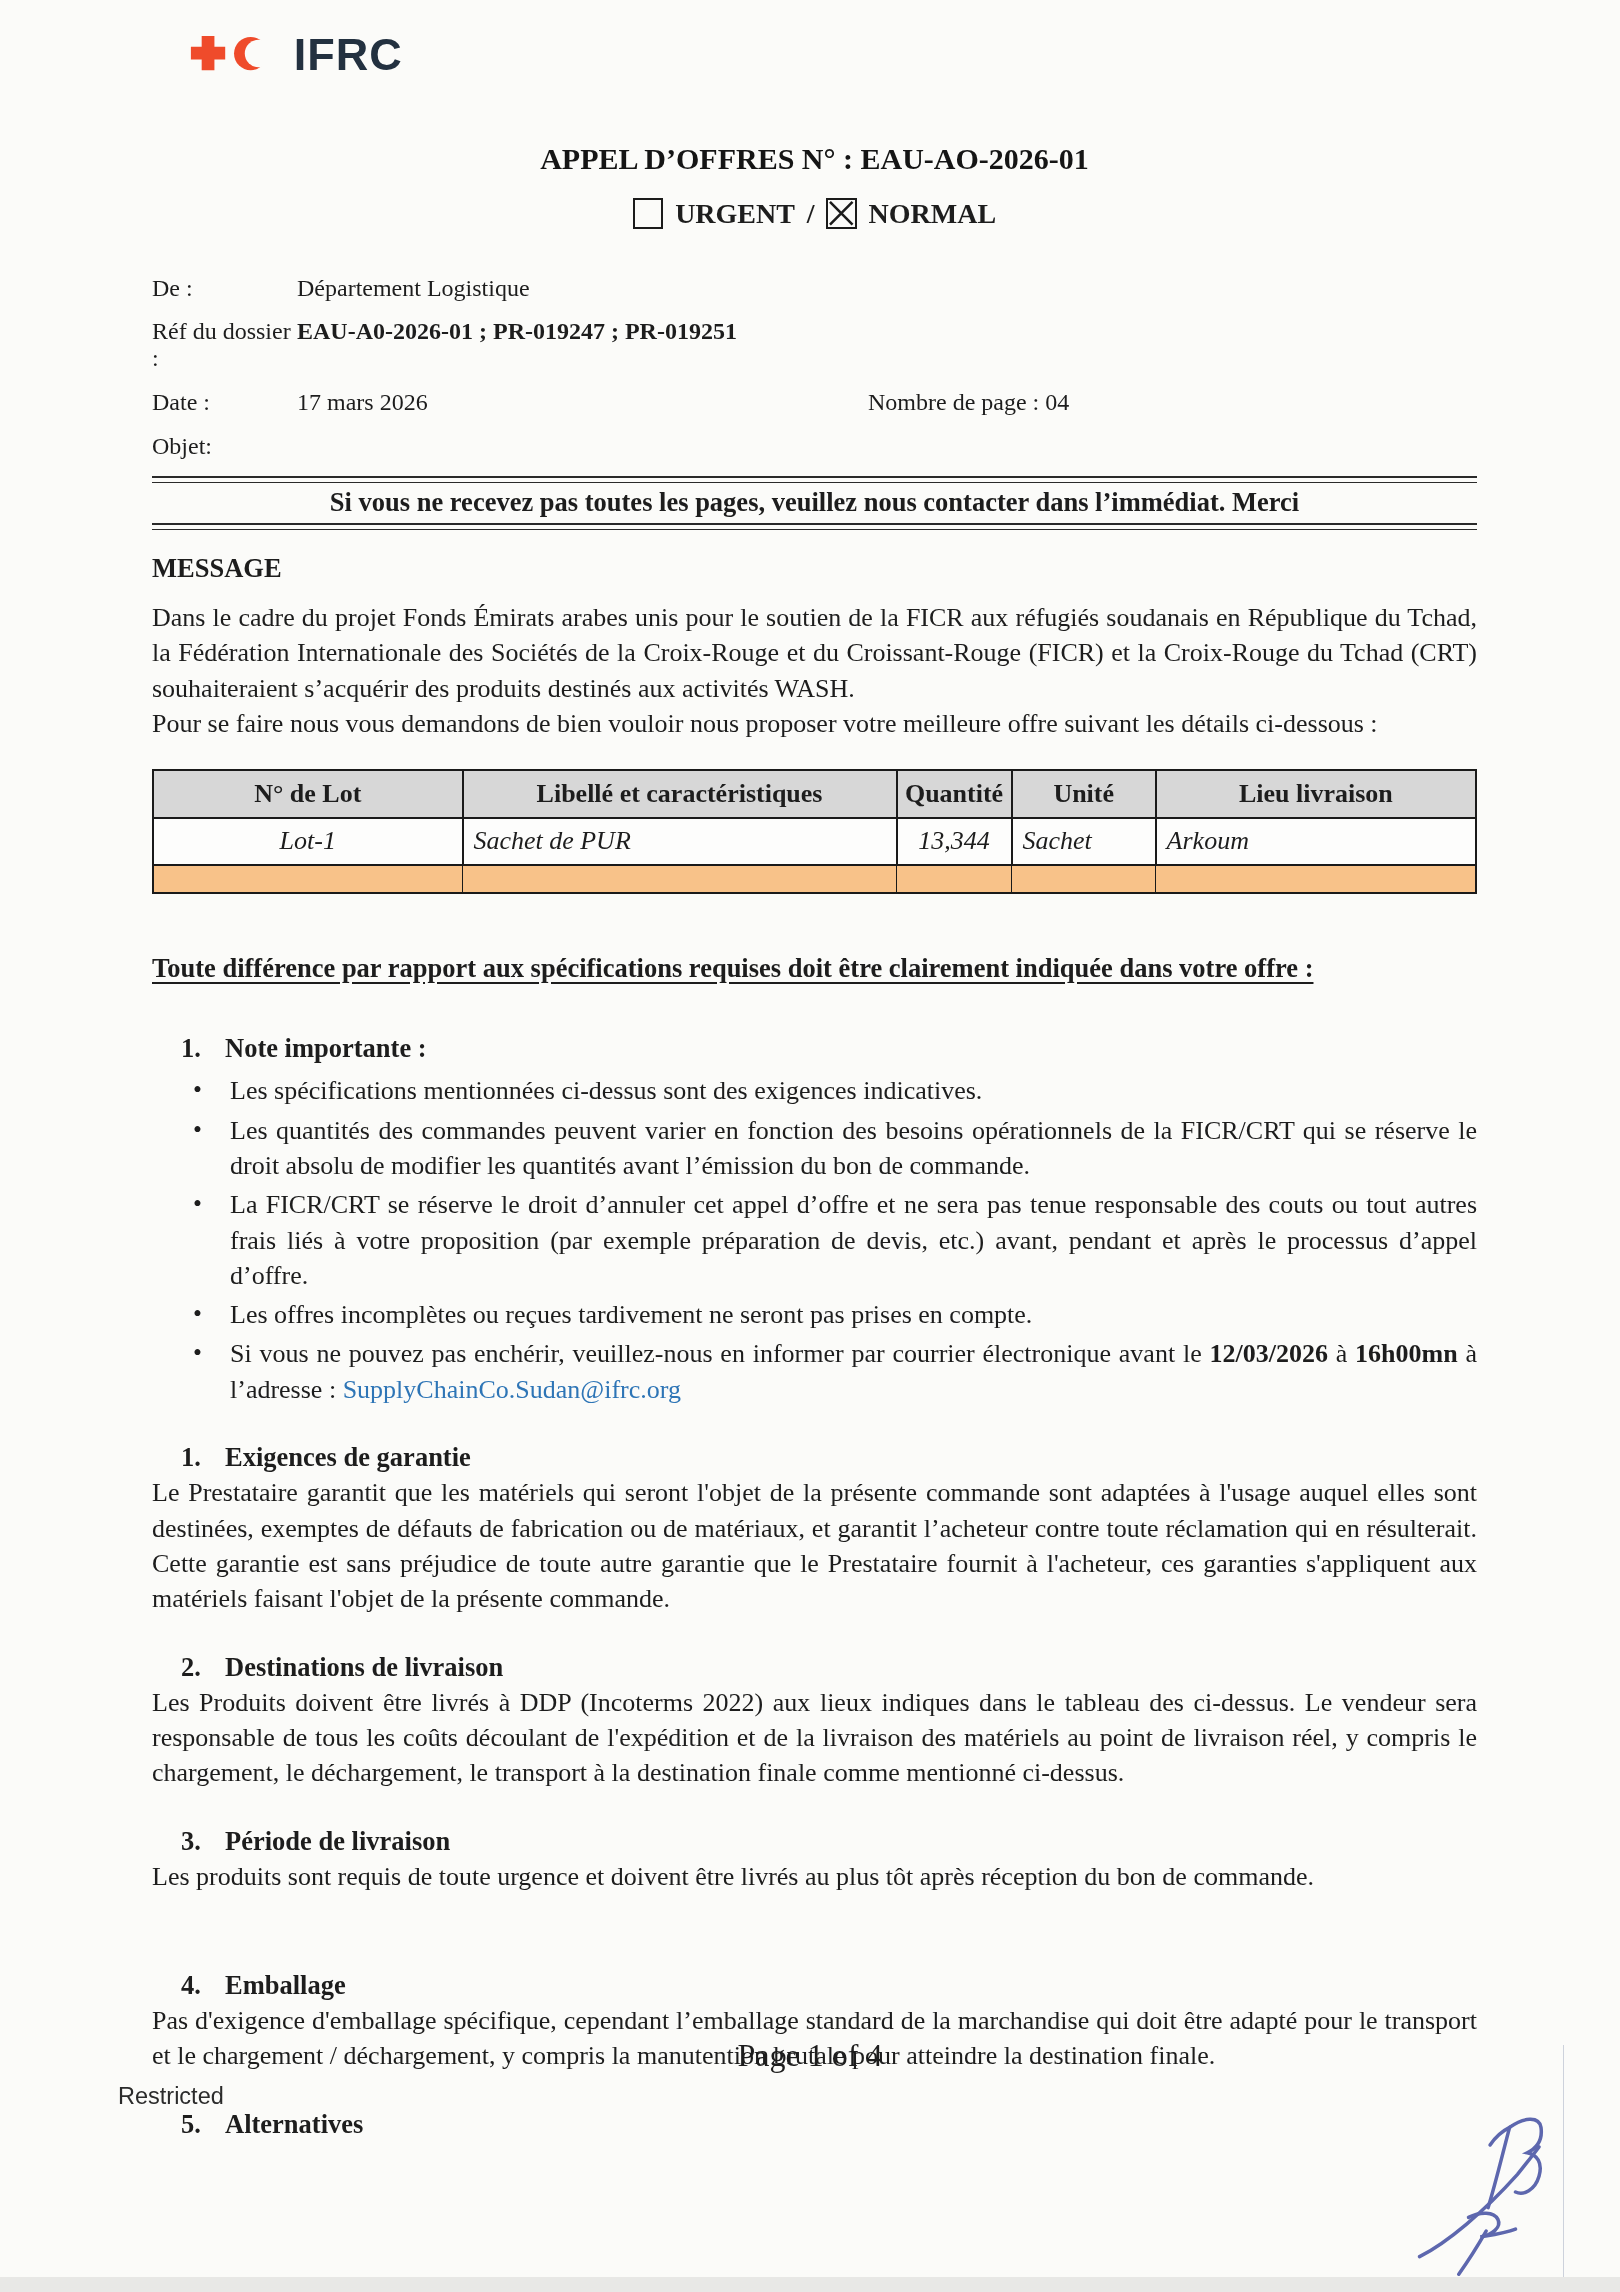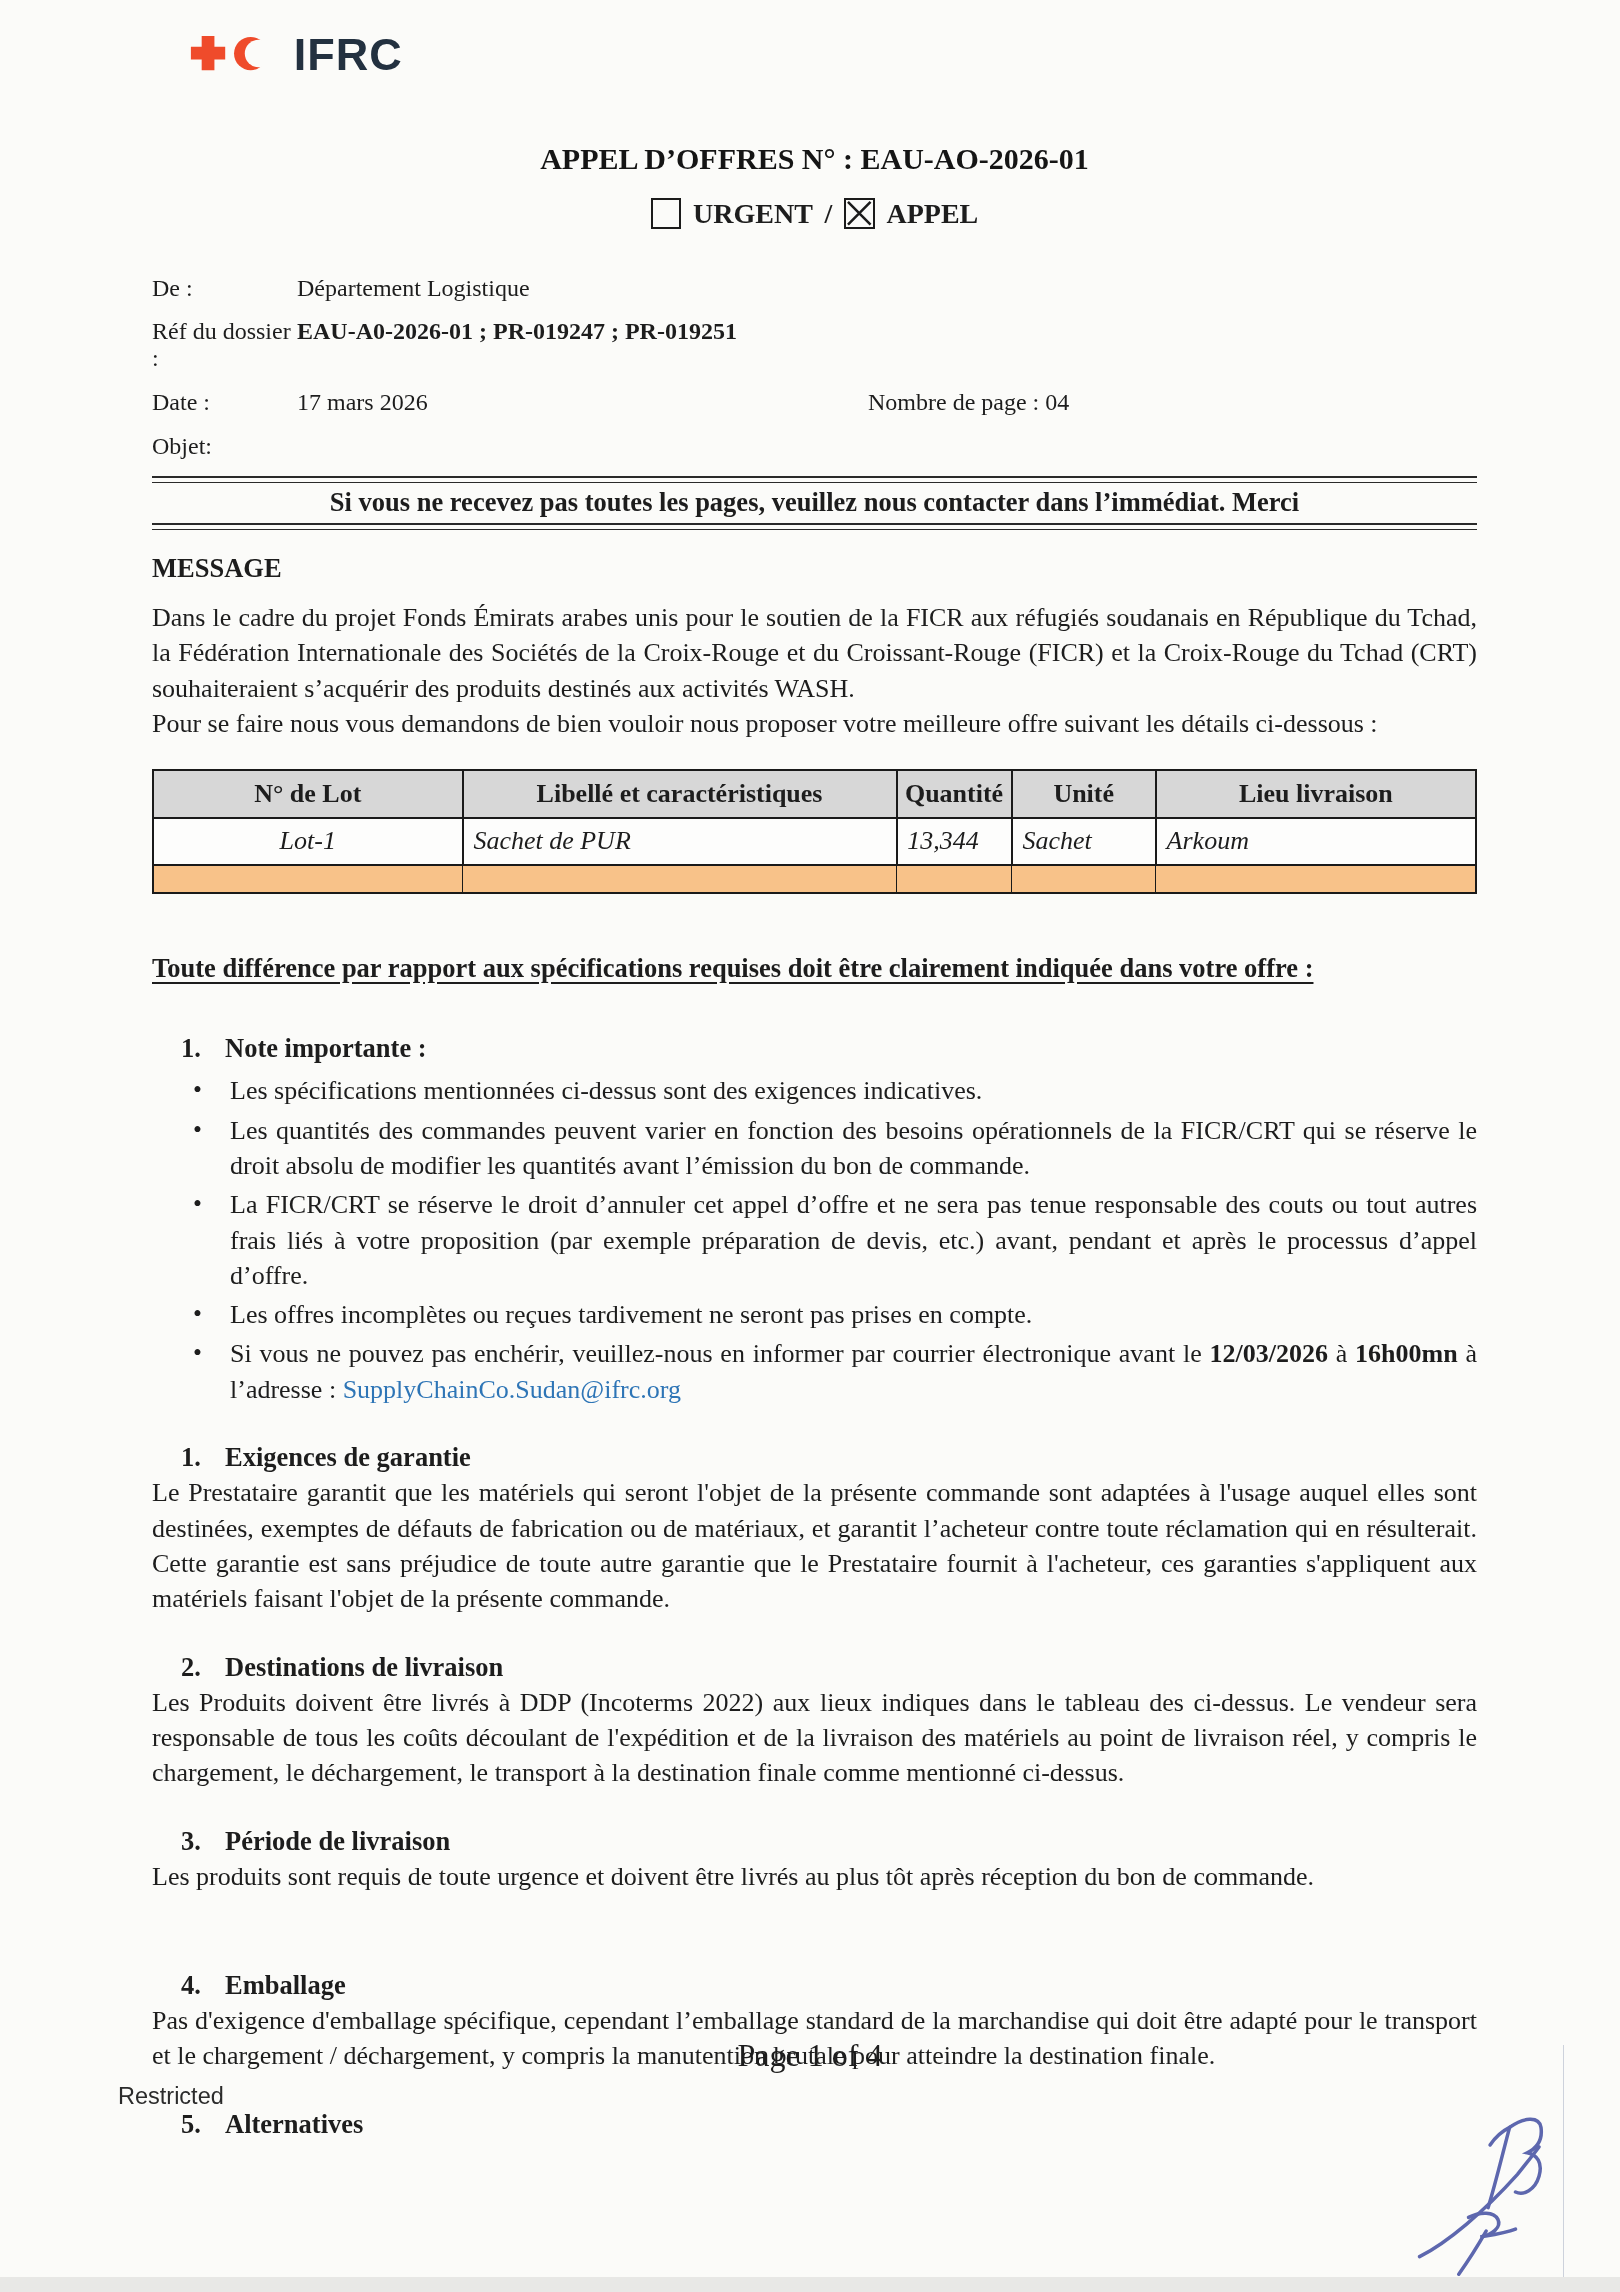--- a/index.html
+++ b/index.html
@@ -38,21 +38,21 @@
   .msg-heading{margin-top:23.5px;font-weight:bold;font-size:26.5px;}
   .para{margin-top:15.7px;font-size:26px;line-height:1.36;text-align:justify;}
   .para2{margin-top:0;font-size:26px;line-height:1.36;}
   
   table.lots{margin-top:27.4px;width:100%;border-collapse:collapse;border:2.9px solid #1a1a1a;font-size:26px;}
   table.lots th{background:#d7d7d7;font-weight:bold;border:2px solid #1a1a1a;padding:7.8px 5.9px;text-align:center;}
   table.lots td{border:2px solid #1a1a1a;padding:7.8px 9.8px;background:#fdfdfc;font-style:italic;}
   td.c-lot{text-align:center;width:23.4%;}
   th.h-lot{width:23.4%;} th.h-lib{width:32.8%;} th.h-qte{width:8.7%;} th.h-uni{width:10.9%;} th.h-lieu{width:24.2%;}
   td.c-lib{text-align:left;}
-  td.c-qte{text-align:left;margin-top:31px;}
+  td.c-qte{text-align:center;margin-top:31px;}
   td.c-uni{text-align:left;}
   td.c-lieu{text-align:left;padding-left:13.7px;}
   tr.spacer td{background:#f8c289;height:25.5px;padding:0;border-top:2px solid #1a1a1a;border-bottom:2px solid #1a1a1a;border-left:1px solid #1a1a1a;border-right:1px solid #1a1a1a;}
   
   .statement{margin-top:59px;font-weight:bold;font-size:26.5px;text-decoration:underline;text-underline-offset:4.9px;}
   
   .note-head{margin-top:49px;display:flex;font-size:26.5px;font-weight:bold;}
   .num{width:44px;flex:0 0 44px;padding-left:29px;box-sizing:content-box;}
   .note-head .num{font-weight:bold;}
   ul.bullets{list-style:none;margin:9.8px 0 0 0;padding:0;font-size:26px;line-height:1.36;}
@@ -90,21 +90,21 @@
 
     <div class="cbline">
       <span class="cb"></span>
       <span>URGENT</span>
       <span>/</span>
       <span class="cb">
           <svg viewBox="0 0 27 27">
             <path d="M2 2 L25 25 M25 2 L2 25" stroke="#1b1b1b" stroke-width="2.6" fill="none"></path>
           </svg>
         </span>
-      <span>APPEL</span>
+      <span>NORMAL</span>
     </div>
 
     <div class="meta">
       <div class="meta-row">
         <span class="meta-label">De :</span>
         <span class="meta-value">Département Logistique</span>
       </div>
       <div class="meta-row">
         <span class="meta-label">Réf du dossier :</span>
         <span class="meta-value bold">EAU-A0-2026-01 ; PR-019247 ; PR-019251</span>

